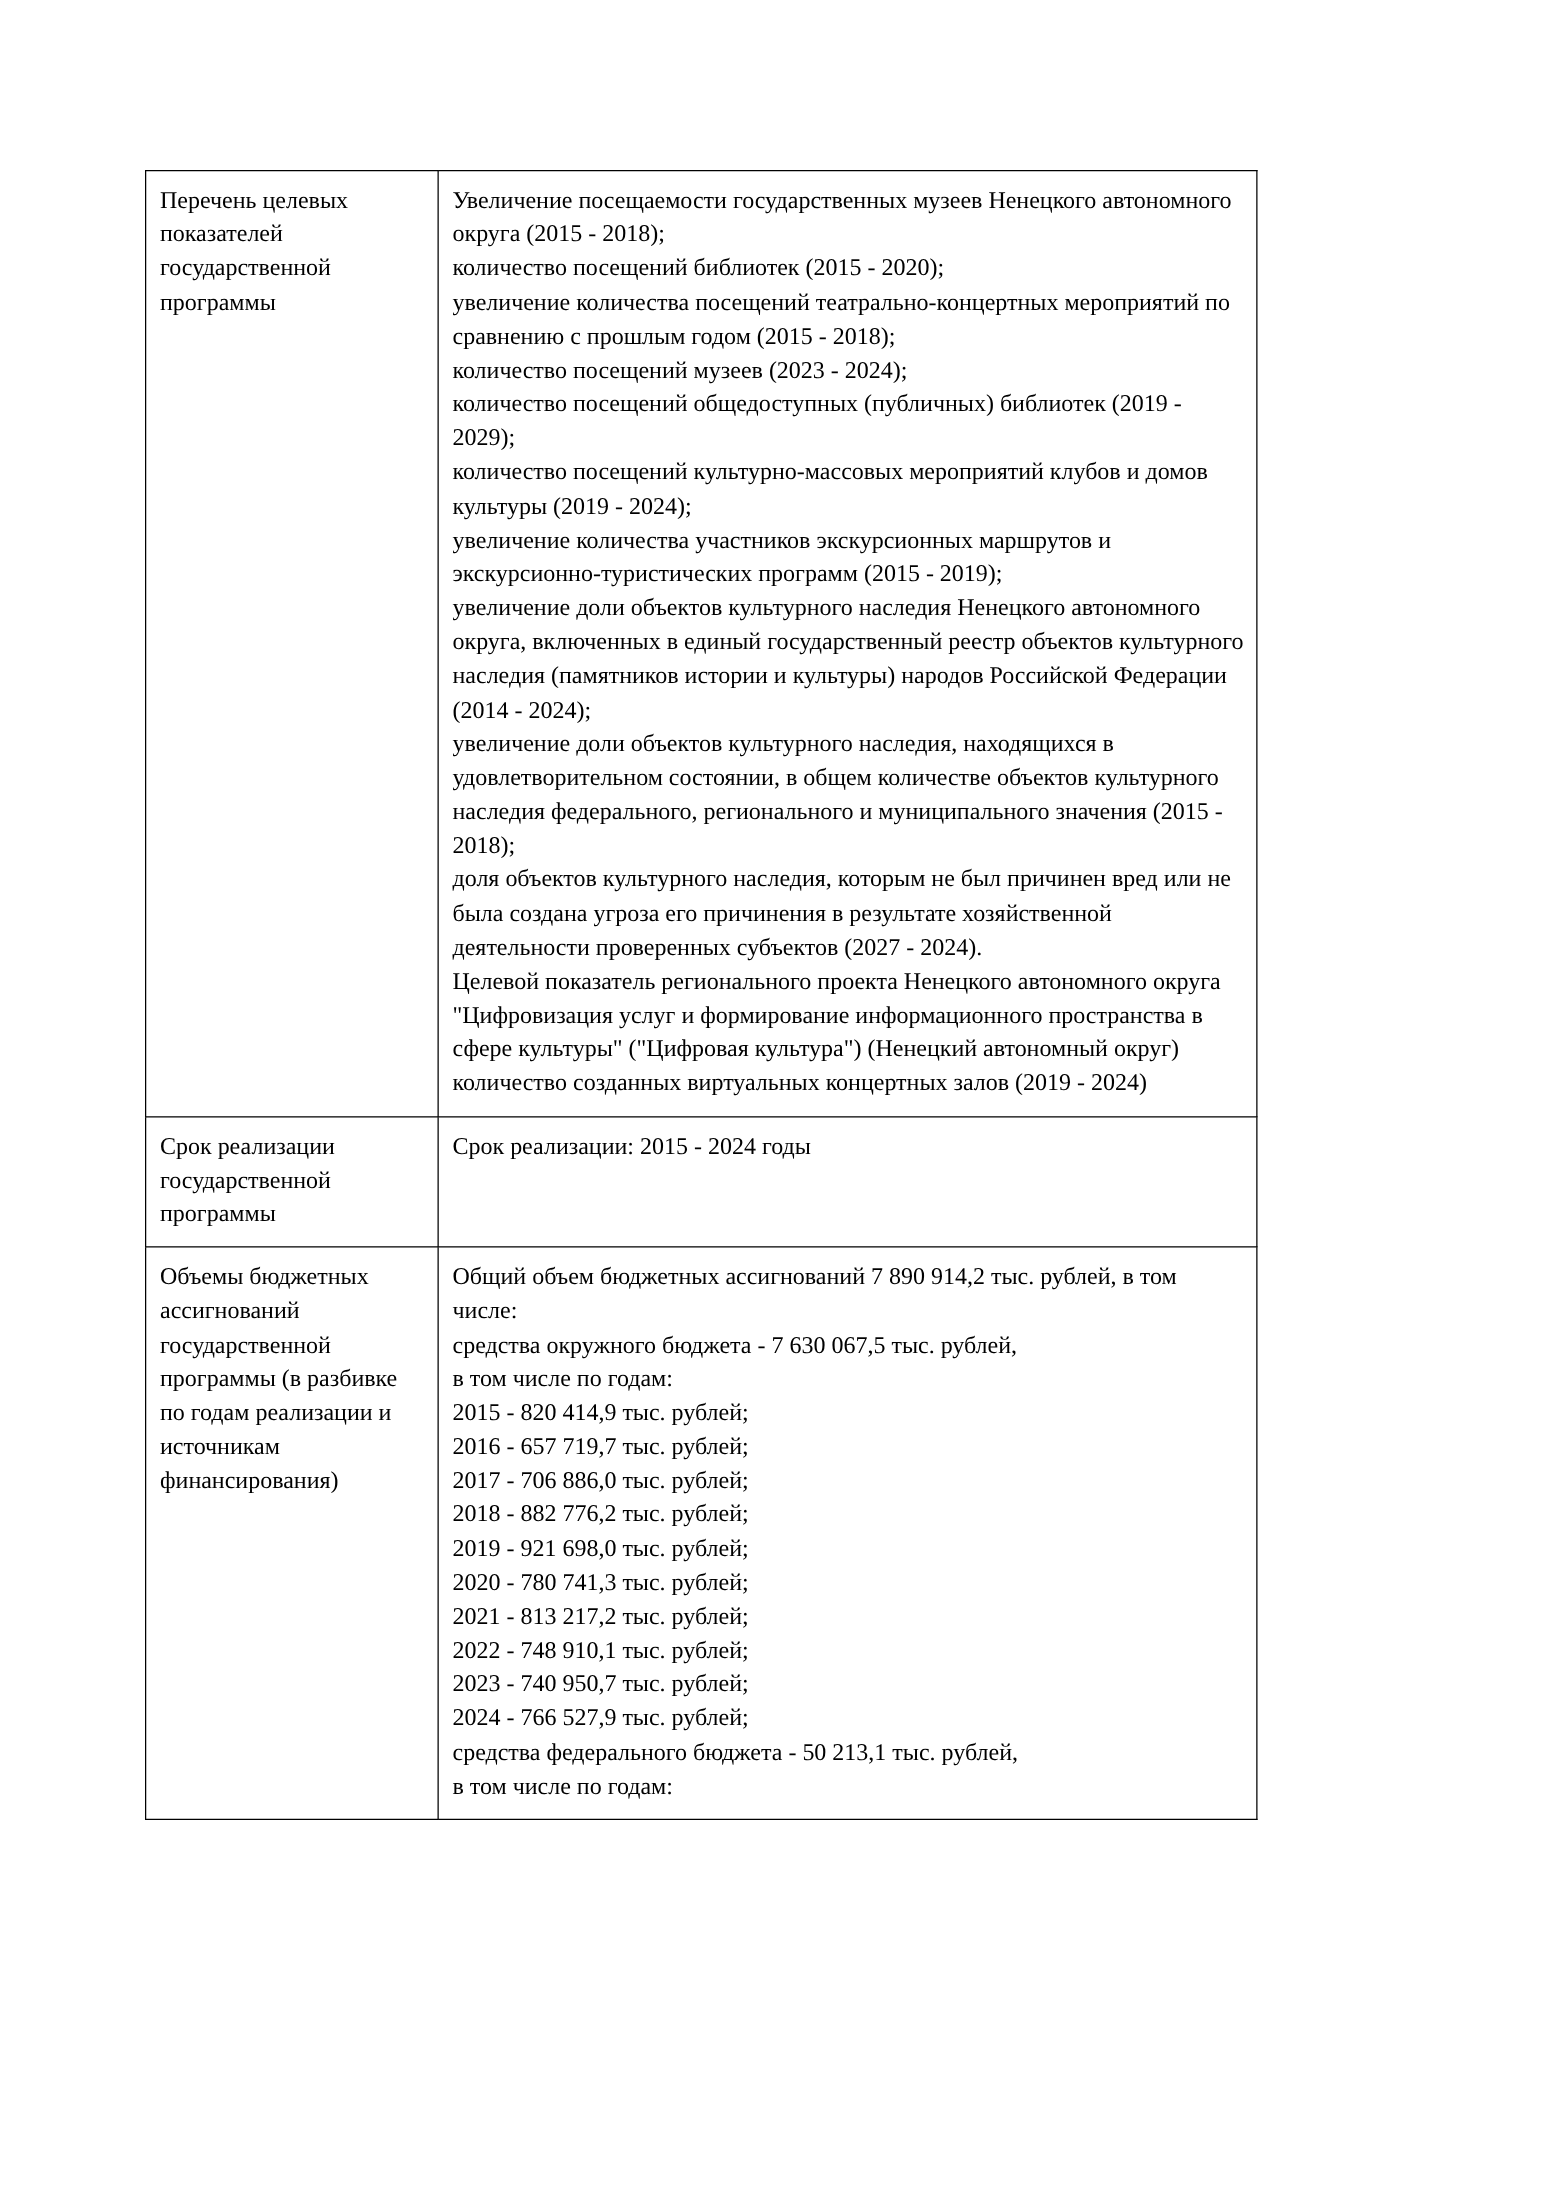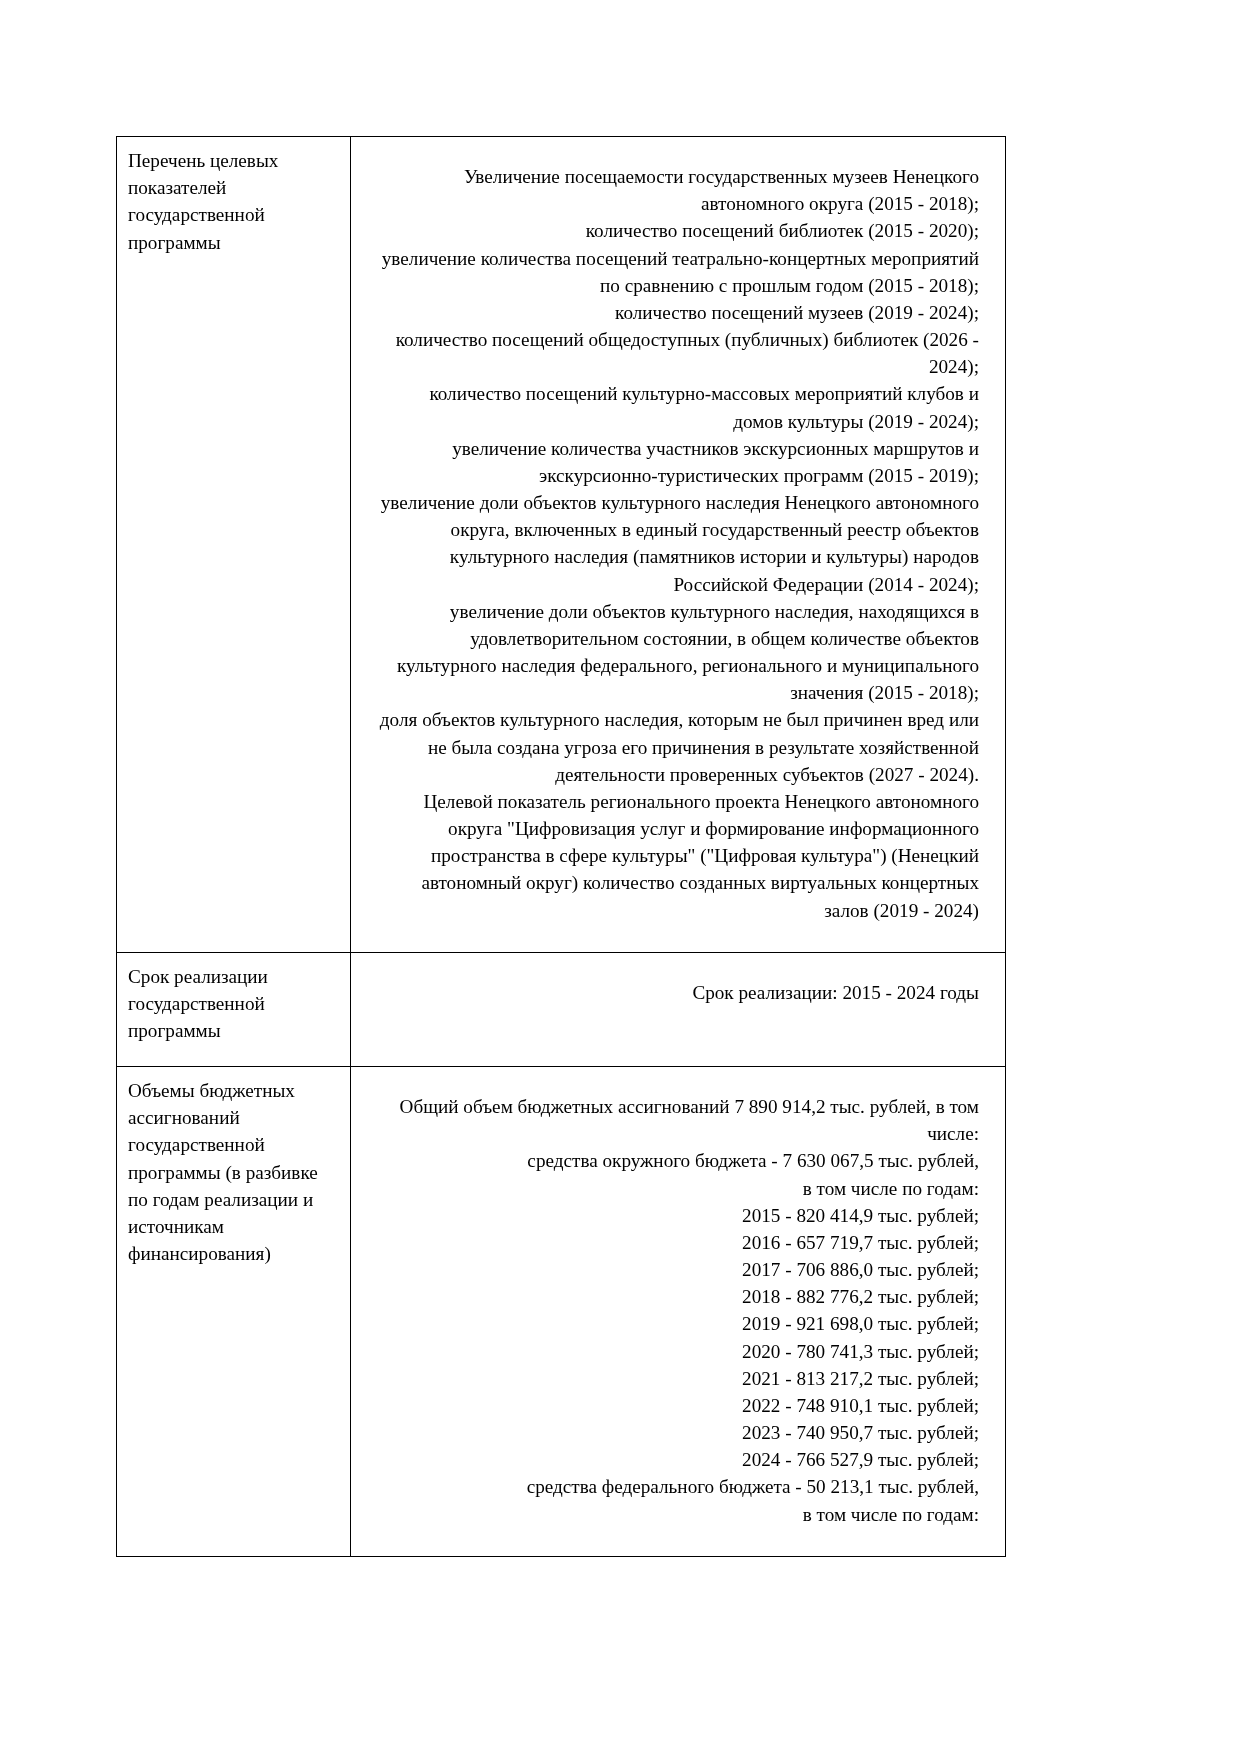--- a/index.html
+++ b/index.html
@@ -40,23 +40,22 @@
     word-wrap: break-word;
     overflow-wrap: break-word;
   }
   .col-label {
     width: 212px;
   }
   .col-value {
     width: 633px;
   }
   .cell-lines {
-    margin: 16px;
+    margin: 0;
     padding: 0;
-    text-align: right;
   }
   .cell-lines .ln {
     display: block;
     white-space: normal;
   }
   .label-text {
     display: block;
   }
   .row-term .col-value {
     padding-bottom: 44px;
@@ -76,22 +75,22 @@
 
       <tr class="row-indicators">
         <td class="col-label">
           <span class="label-text">Перечень целевых показателей государственной программы</span>
         </td>
         <td class="col-value">
           <div class="cell-lines">
             <span class="ln">Увеличение посещаемости государственных музеев Ненецкого автономного округа (2015 - 2018);</span>
             <span class="ln">количество посещений библиотек (2015 - 2020);</span>
             <span class="ln">увеличение количества посещений театрально-концертных мероприятий по сравнению с прошлым годом (2015 - 2018);</span>
-            <span class="ln">количество посещений музеев (2019 - 2024);</span>
-            <span class="ln">количество посещений общедоступных (публичных) библиотек (2026 - 2024);</span>
+            <span class="ln">количество посещений музеев (2023 - 2024);</span>
+            <span class="ln">количество посещений общедоступных (публичных) библиотек (2019 - 2029);</span>
             <span class="ln">количество посещений культурно-массовых мероприятий клубов и домов культуры (2019 - 2024);</span>
             <span class="ln">увеличение количества участников экскурсионных маршрутов и экскурсионно-туристических программ (2015 - 2019);</span>
             <span class="ln">увеличение доли объектов культурного наследия Ненецкого автономного округа, включенных в единый государственный реестр объектов культурного наследия (памятников истории и культуры) народов Российской Федерации (2014 - 2024);</span>
             <span class="ln">увеличение доли объектов культурного наследия, находящихся в удовлетворительном состоянии, в общем количестве объектов культурного наследия федерального, регионального и муниципального значения (2015 - 2018);</span>
             <span class="ln">доля объектов культурного наследия, которым не был причинен вред или не была создана угроза его причинения в результате хозяйственной деятельности проверенных субъектов (2027 - 2024).</span>
             <span class="ln">Целевой показатель регионального проекта Ненецкого автономного округа "Цифровизация услуг и формирование информационного пространства в сфере культуры" ("Цифровая культура") (Ненецкий автономный округ) количество созданных виртуальных концертных залов (2019 - 2024)</span>
           </div>
         </td>
       </tr>
 

